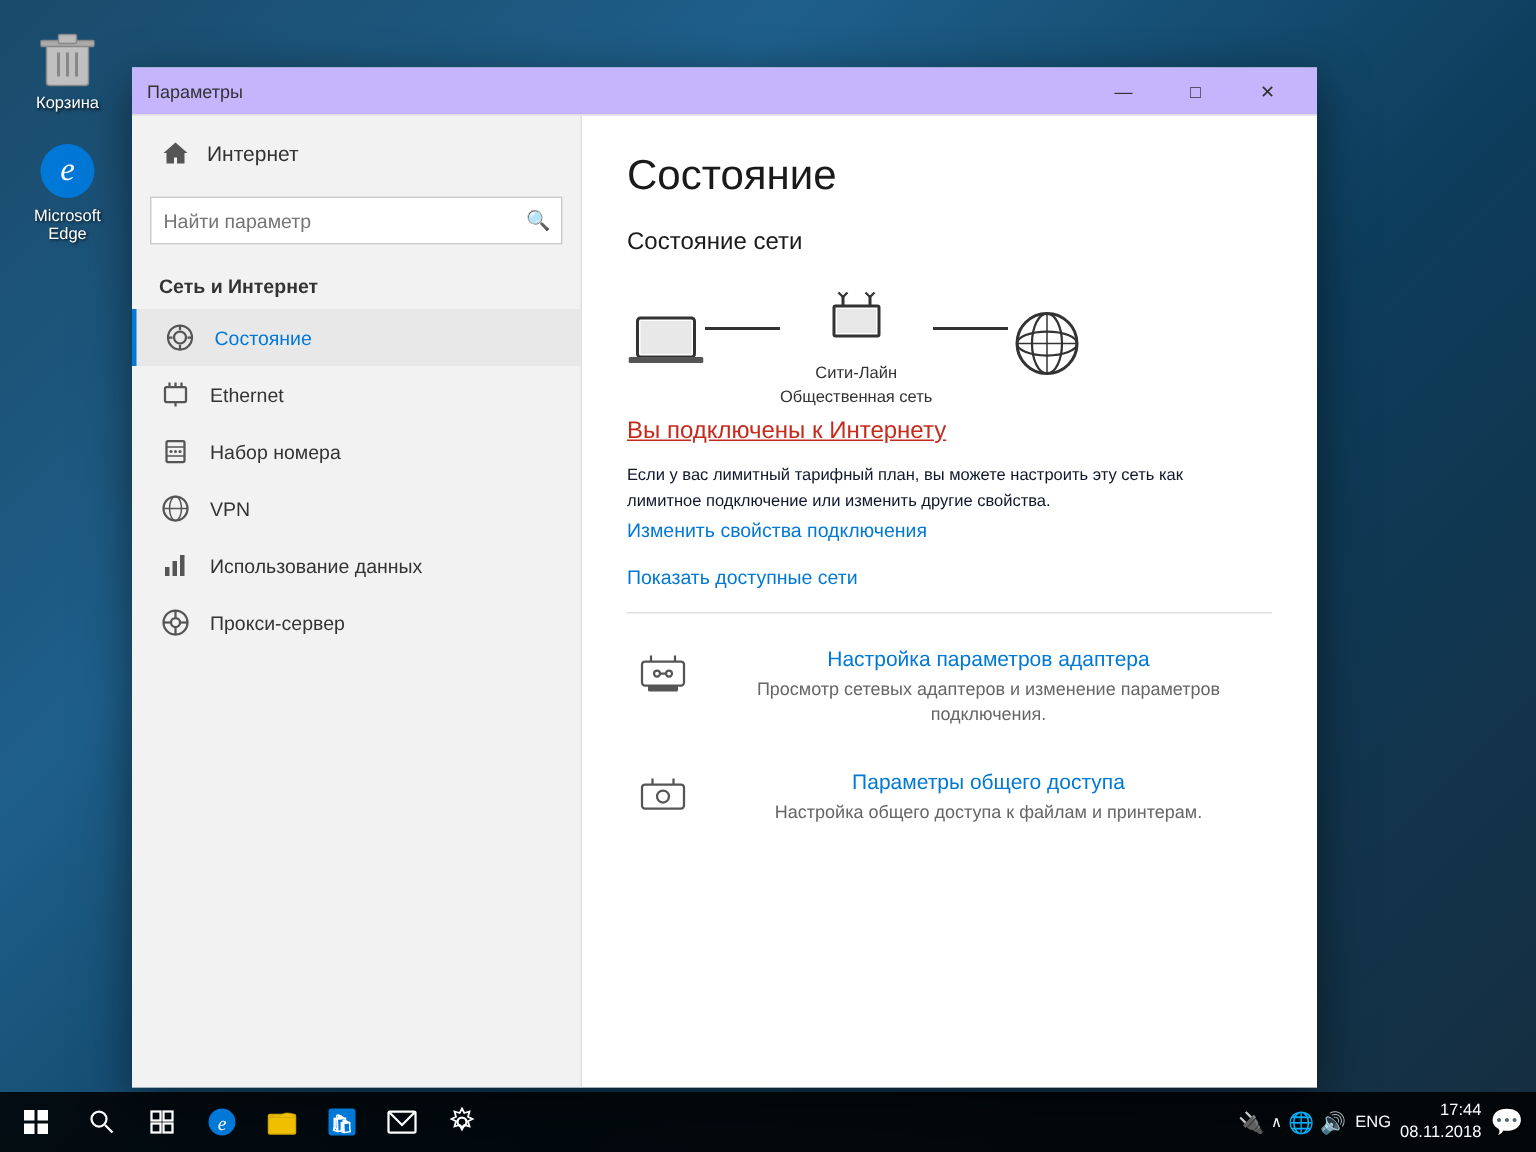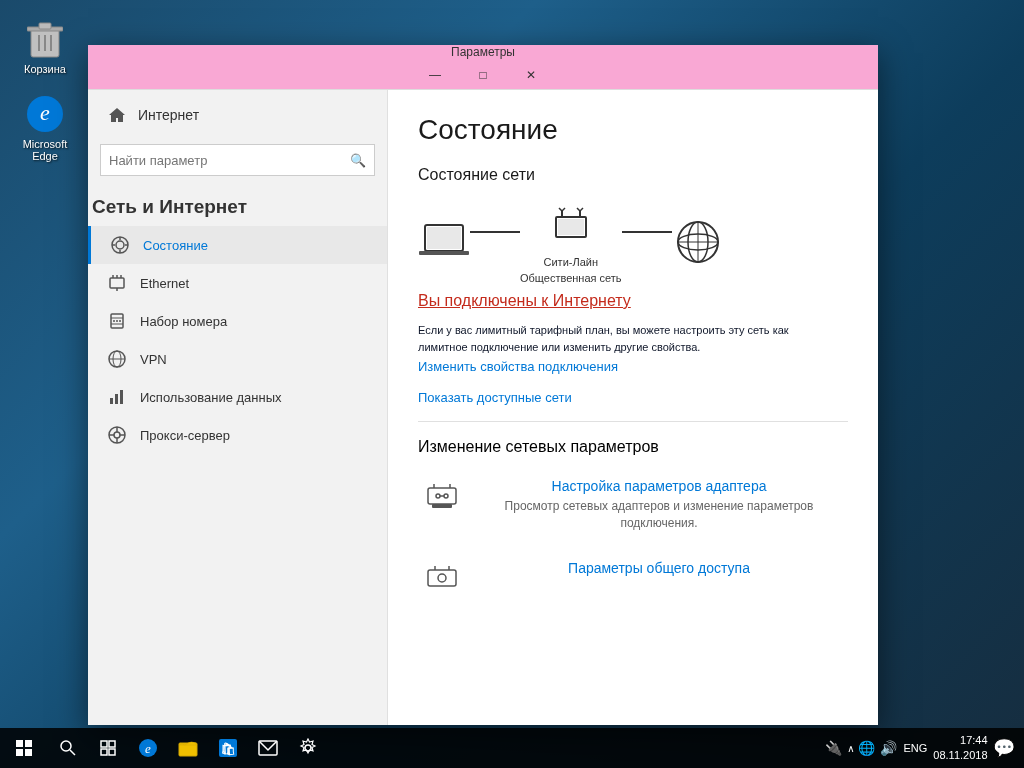--- a/index.html
+++ b/index.html
@@ -108,28 +108,27 @@
       left: 88px;
       width: 790px;
       height: 680px;
       background: #fff;
       box-shadow: 0 8px 30px rgba(0,0,0,0.5);
       display: flex;
       flex-direction: column;
     }
 
     .title-bar {
-      height: 45px;
-      background: #f9a8d4;
+      height: 32px;
+      background: #c4b5fd;
       display: flex;
       align-items: center;
       padding: 0 10px;
       border-bottom: 1px solid #ddd;
       flex-shrink: 0;
-      flex-direction: column;
     }
     .title-bar-text {
       font-size: 12px;
       color: #333;
       flex: 1;
     }
     .title-bar-controls {
       display: flex;
       gap: 2px;
     }
@@ -189,24 +188,24 @@
     .sidebar-search-icon {
       position: absolute;
       right: 8px;
       top: 50%;
       transform: translateY(-50%);
       color: #666;
       font-size: 13px;
     }
 
     .sidebar-section-title {
-      font-size: 19px;
+      font-size: 13px;
       font-weight: 600;
       color: #333;
-      padding: 8px 4px 8px;
+      padding: 8px 18px 8px;
     }
 
     .sidebar-nav-item {
       display: flex;
       align-items: center;
       padding: 10px 20px;
       cursor: pointer;
       gap: 14px;
       position: relative;
     }
@@ -542,21 +541,20 @@
 
         <span class="connected-text">Вы подключены к Интернету</span>
 
         <p class="info-text">Если у вас лимитный тарифный план, вы можете настроить эту сеть как лимитное подключение или изменить другие свойства.</p>
 
         <a class="link-text">Изменить свойства подключения</a>
         <a class="link-text">Показать доступные сети</a>
 
         <hr class="section-divider">
 
-        <div class="change-settings-title">Изменение сетевых параметров</div>
 
         <div class="settings-item">
           <div class="settings-item-icon">
             <svg width="32" height="32" viewBox="0 0 32 32">
               <rect x="2" y="8" width="28" height="16" rx="2" fill="none" stroke="#555" stroke-width="1.5"></rect>
               <line x1="8" y1="8" x2="8" y2="4" stroke="#555" stroke-width="1.5"></line>
               <line x1="24" y1="8" x2="24" y2="4" stroke="#555" stroke-width="1.5"></line>
               <circle cx="12" cy="16" r="2" fill="none" stroke="#555" stroke-width="1.5"></circle>
               <circle cx="20" cy="16" r="2" fill="none" stroke="#555" stroke-width="1.5"></circle>
               <line x1="14" y1="16" x2="18" y2="16" stroke="#555" stroke-width="1.5"></line>
@@ -573,20 +571,21 @@
           <div class="settings-item-icon">
             <svg width="32" height="32" viewBox="0 0 32 32">
               <rect x="2" y="8" width="28" height="16" rx="2" fill="none" stroke="#555" stroke-width="1.5"></rect>
               <line x1="9" y1="8" x2="9" y2="4" stroke="#555" stroke-width="1.5"></line>
               <line x1="23" y1="8" x2="23" y2="4" stroke="#555" stroke-width="1.5"></line>
               <circle cx="16" cy="16" r="4" fill="none" stroke="#555" stroke-width="1.5"></circle>
             </svg>
           </div>
           <div class="settings-item-content">
             <div class="settings-item-title">Параметры общего доступа</div>
+            <div class="settings-item-desc">Настройка общего доступа к файлам и принтерам.</div>
           </div>
         </div>
       </div>
     </div>
   </div>
 
   <div class="taskbar">
 
     <div class="taskbar-item" style="width:48px;">
       <svg width="16" height="16" viewBox="0 0 16 16">

